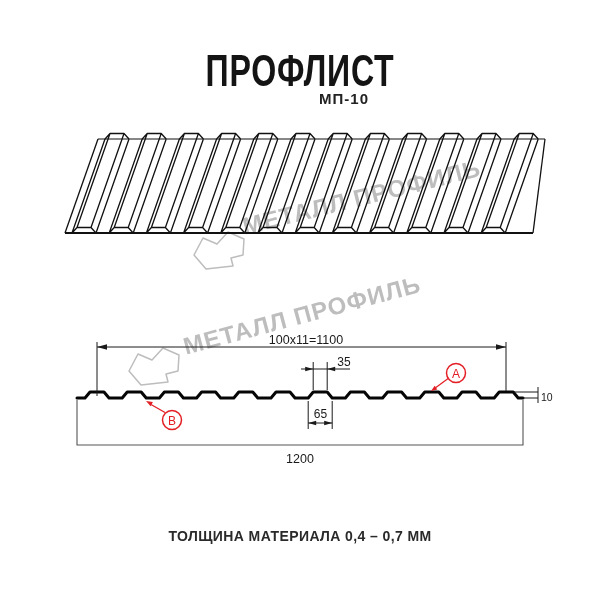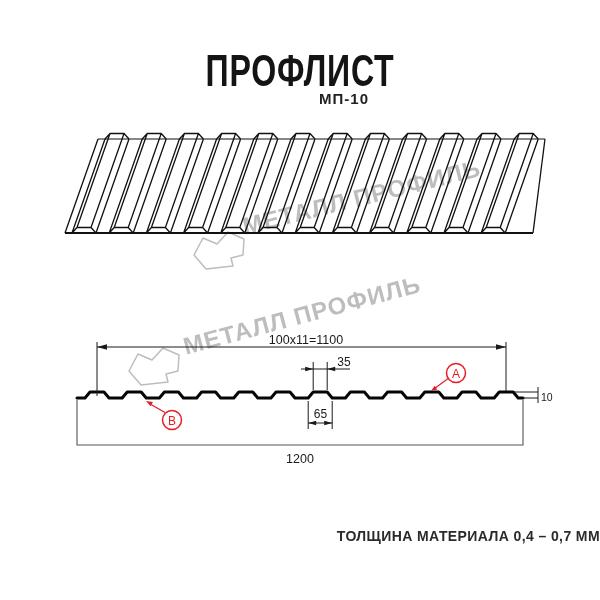--- a/index.html
+++ b/index.html
@@ -11,21 +11,21 @@
   .subtitle{position:absolute;top:90px;left:0;width:600px;text-align:center;
          font-size:15px;font-weight:bold;color:#222;letter-spacing:1px;padding-left:44px;}
   .wm-text{position:absolute;white-space:nowrap;font-weight:bold;font-size:24px;
          letter-spacing:1px;color:#bdbdbd;transform-origin:0 50%;z-index:1;}
   .wm1{left:243px;top:213px;transform:rotate(-14deg);}
   .wm2{left:184px;top:333px;transform:rotate(-15deg);}
   .logo{position:absolute;z-index:1;}
   .logo1{left:192px;top:229px;}
   .logo2{left:127px;top:345px;}
   .overlay{position:absolute;left:0;top:0;z-index:2;}
-  .footer-note{position:absolute;top:528px;left:0;width:600px;text-align:right;
+  .footer-note{position:absolute;top:528px;left:0;width:600px;text-align:center;
          font-size:14px;font-weight:bold;color:#2a2a2a;letter-spacing:.4px;}
   text{font-family:"Liberation Sans",sans-serif;}
 </style>
 </head>
 <body>
 
 <div class="stage">
 
   <div class="title">ПРОФЛИСТ</div>
   <div class="subtitle">МП-10</div>

